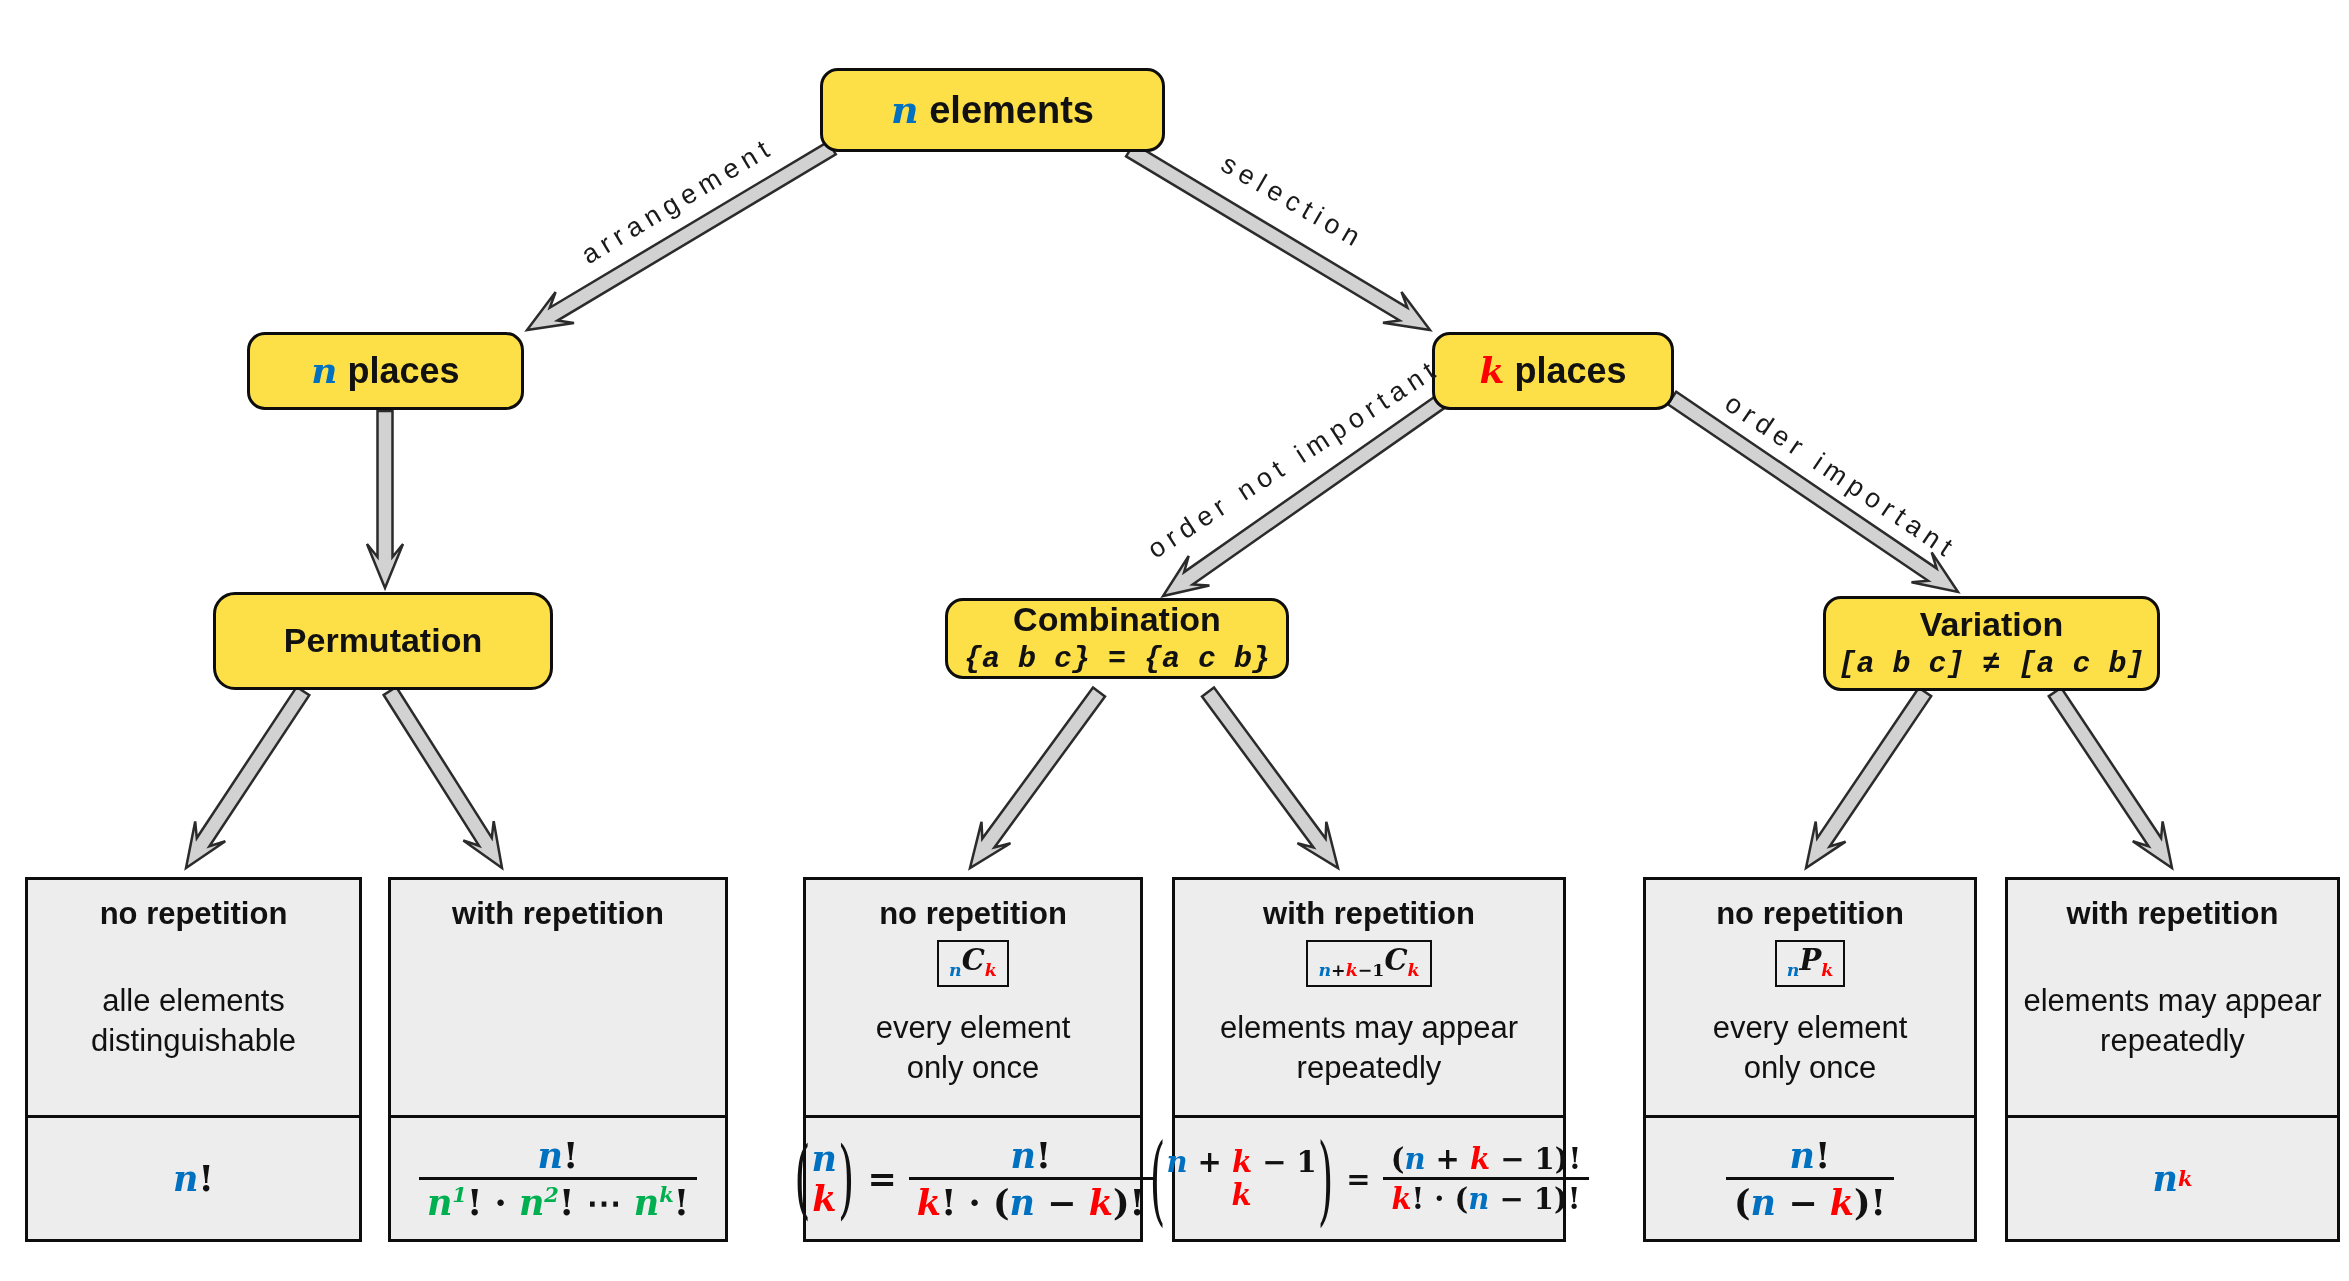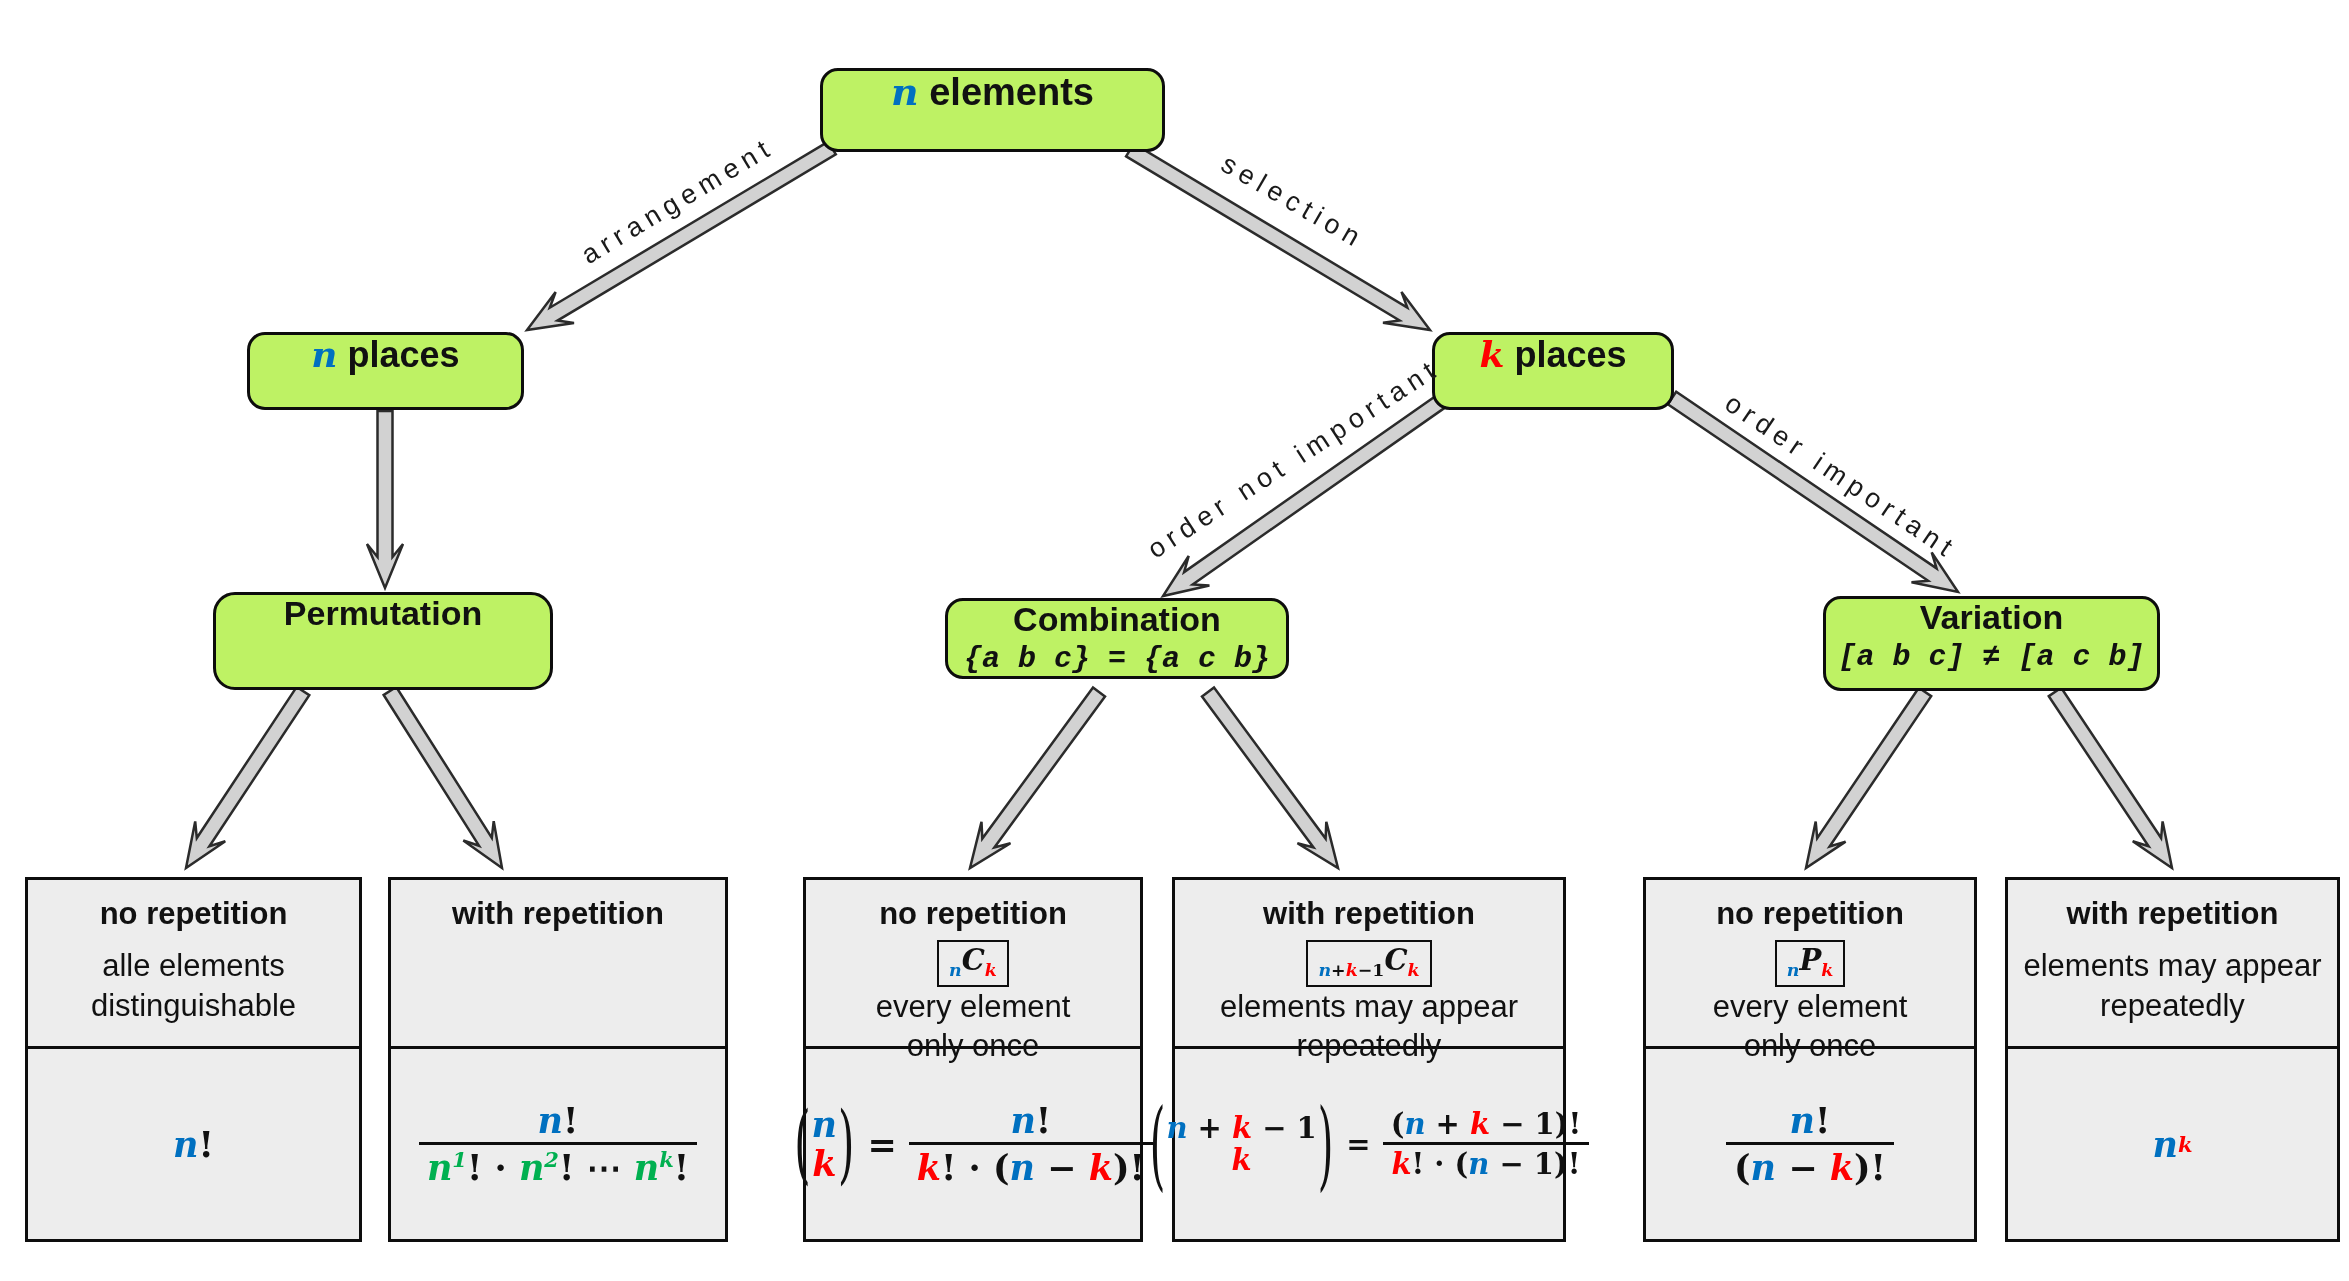--- a/index.html
+++ b/index.html
@@ -1,31 +1,31 @@
 <!DOCTYPE html>
 <html><head>
 <meta charset="utf-8">
 <style>
   html,body{margin:0;padding:0;background:#fff;}
   #stage{position:relative;width:2349px;height:1281px;background:#ffffff;overflow:hidden;
          font-family:"Liberation Sans",sans-serif;color:#111;}
   #arrow-layer{position:absolute;left:0;top:0;z-index:0;}
 
   
-  .node{position:absolute;z-index:1;background:#bef264;border:3px solid #0d0d0d;border-radius:18px;
-        box-sizing:border-box;display:flex;flex-direction:column;align-items:center;}
+  .node{position:absolute;z-index:1;background:#fde047;border:3px solid #0d0d0d;border-radius:18px;
+        box-sizing:border-box;display:flex;flex-direction:column;align-items:center;justify-content:center;}
   .node .nl{font-size:38px;line-height:1.1;white-space:nowrap;}
   .node .nl2{font-size:36px;}
   .node .cat{font-size:34px;line-height:1.1;white-space:nowrap;}
   .node .catsub{font-size:30px;line-height:1.15;margin-top:2px;white-space:nowrap;}
 
   
   .leaf{position:absolute;z-index:1;background:#ededed;border:3px solid #0d0d0d;box-sizing:border-box;
         display:flex;flex-direction:column;}
-  .leaf-top{height:169px;border-bottom:3px solid #0d0d0d;display:flex;flex-direction:column;align-items:center;
+  .leaf-top{height:238px;border-bottom:3px solid #0d0d0d;display:flex;flex-direction:column;align-items:center;
             padding-top:16px;box-sizing:border-box;}
   .leaf-title{font-weight:bold;font-size:31px;}
   .badge{margin-top:8px;border:2px solid #0d0d0d;background:#ededed;padding:0 10px 3px;font-size:29px;line-height:1.3;}
   .leaf-desc{flex:1;display:flex;flex-direction:column;align-items:center;justify-content:center;
              font-size:31px;line-height:1.28;text-align:center;padding-bottom:6px;}
   .leaf-bot{flex:1;display:flex;align-items:center;justify-content:center;}
 
   
   .tk{white-space:pre;}
   .vb{color:#0070C0;font-family:"DejaVu Serif",serif;font-style:italic;font-weight:bold;}

